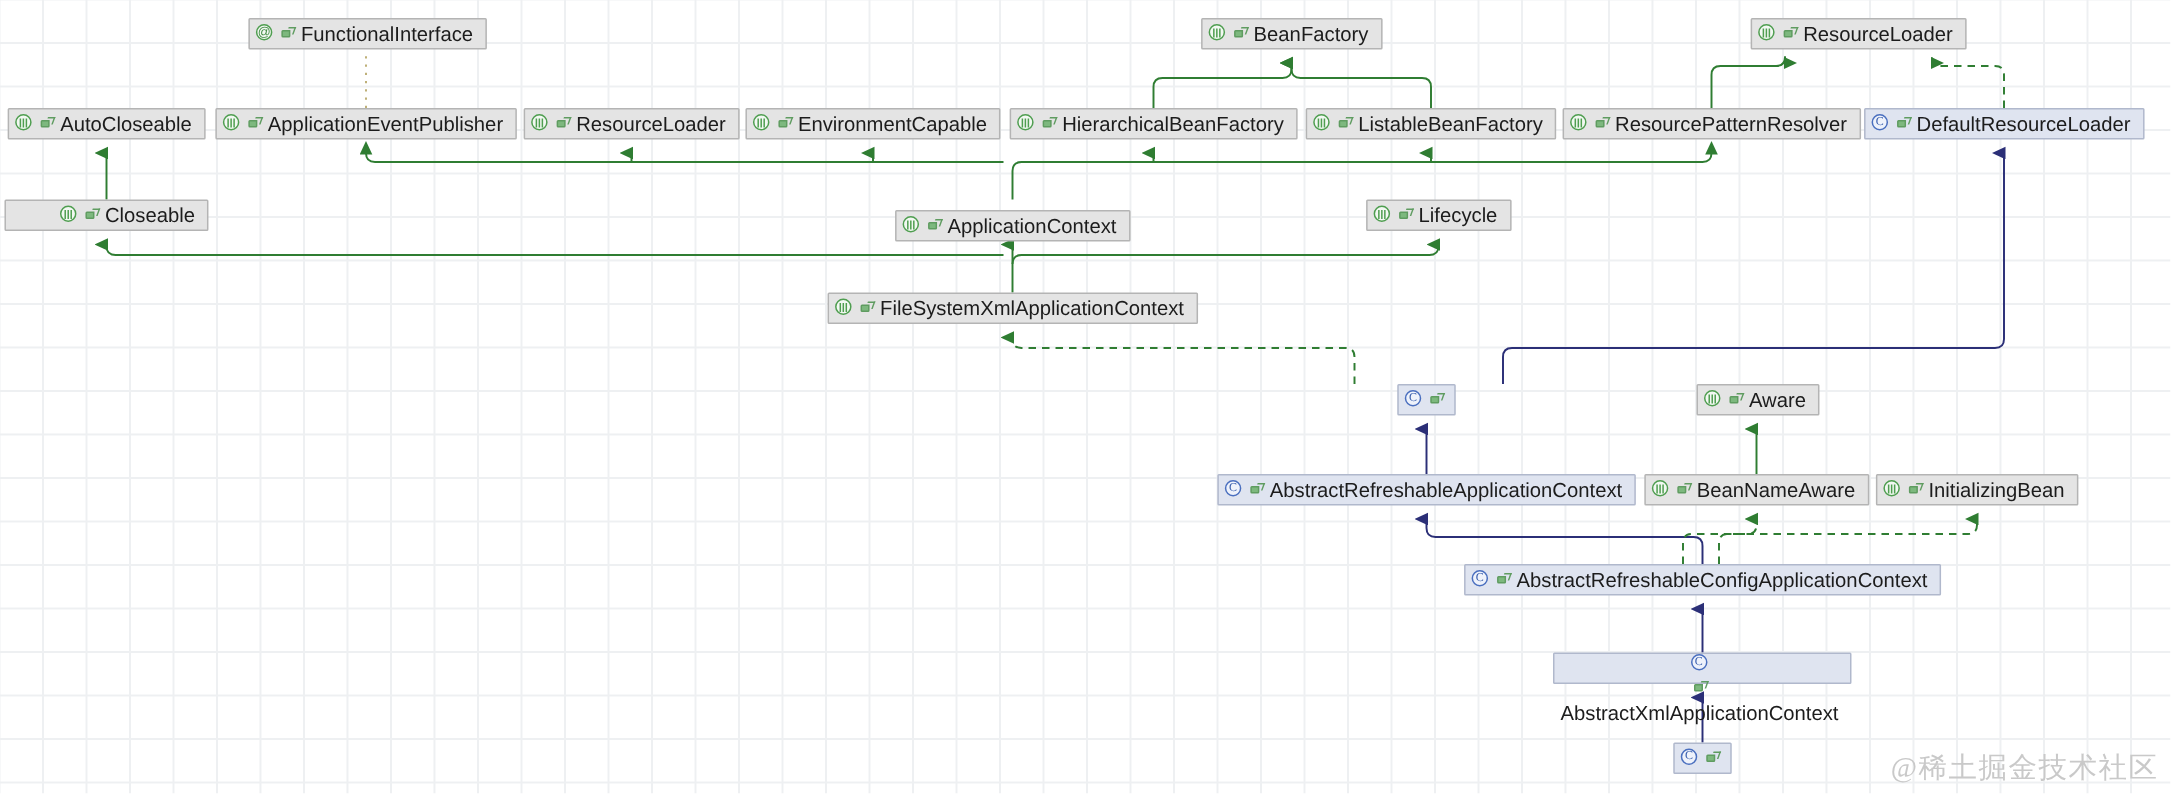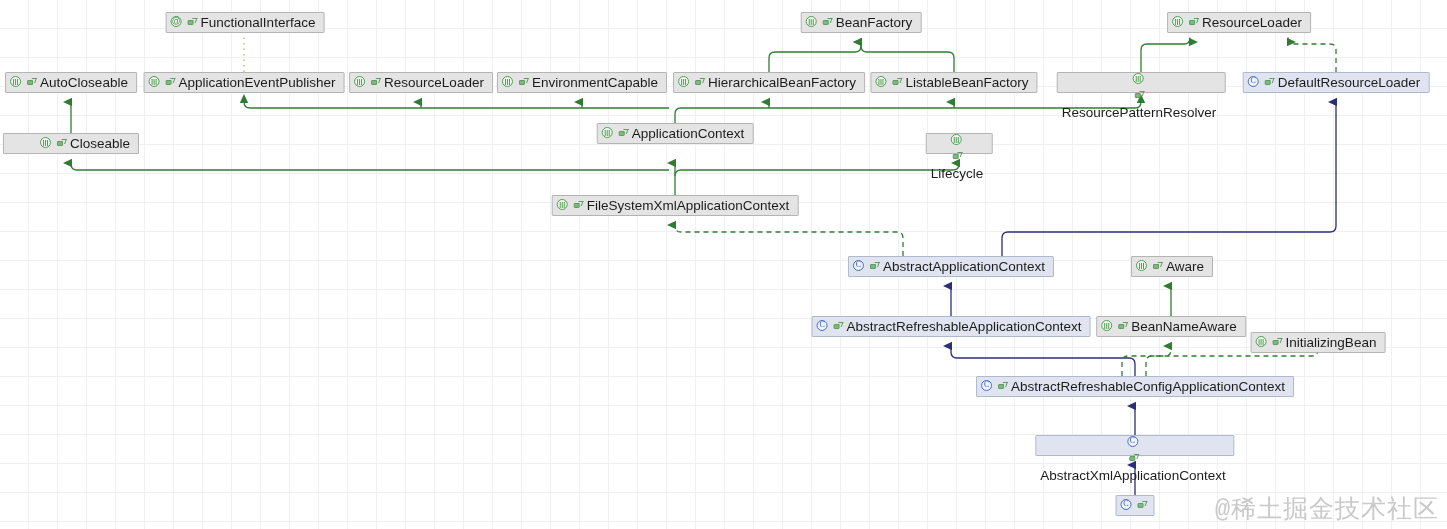--- a/index.html
+++ b/index.html
@@ -135,23 +135,23 @@
     transform:skewX(-20deg);
   }
   .lbl{
     display:inline-block;
     padding-right:1px;
   }
   .watermark{
     position:absolute;
     right:8px;
     bottom:4px;
-    font-size:25px;
+    font-size:19px;
     color:#c9c9c9;
-    font-family:Liberation Mono, monospace;
+    font-family:Liberation Serif, serif;
     letter-spacing:1px;
     user-select:none;
   }
 </style>
 </head>
 <body>
 
 <div id="canvas">
 
   <svg id="edges" viewBox="0 0 1447 529" width="1447" height="529" xmlns="http://www.w3.org/2000/svg">
@@ -245,71 +245,70 @@
       <div class="node" style="left: 769px; top: 72px;">
         <span class="ic iface"></span>
         <span class="vis"></span>
         <span class="lbl">HierarchicalBeanFactory</span>
       </div>
       <div class="node" style="left: 954px; top: 72px;">
         <span class="ic iface"></span>
         <span class="vis"></span>
         <span class="lbl">ListableBeanFactory</span>
       </div>
-      <div class="node" style="left: 1141px; top: 72px; flex-direction: column;">
+      <div class="node" style="left: 1141px; top: 72px;">
         <span class="ic iface"></span>
         <span class="vis"></span>
         <span class="lbl">ResourcePatternResolver</span>
       </div>
       <div class="node cls" style="left: 1336px; top: 72px;">
         <span class="ic klass"></span>
         <span class="vis"></span>
         <span class="lbl">DefaultResourceLoader</span>
       </div>
       <div class="node" style="left: 71px; top: 133px; padding-left: 36px;">
         <span class="ic iface"></span>
         <span class="vis"></span>
         <span class="lbl">Closeable</span>
       </div>
-      <div class="node" style="left: 675px; top: 123px;">
+      <div class="node" style="left: 675px; top: 140px;">
         <span class="ic iface"></span>
         <span class="vis"></span>
         <span class="lbl">ApplicationContext</span>
       </div>
-      <div class="node" style="left: 959px; top: 133px; flex-direction: column;">
+      <div class="node" style="left: 959px; top: 133px;">
         <span class="ic iface"></span>
         <span class="vis"></span>
         <span class="lbl">Lifecycle</span>
       </div>
       <div class="node" style="left: 675px; top: 195px;">
         <span class="ic iface"></span>
         <span class="vis"></span>
         <span class="lbl">FileSystemXmlApplicationContext</span>
       </div>
       <div class="node cls" style="left: 951px; top: 256px;">
         <span class="ic klass"></span>
         <span class="vis"></span>
-        <span class="lbl">AbstractApplicationContext</span>
       </div>
       <div class="node" style="left: 1172px; top: 256px; justify-content: center;">
         <span class="ic iface"></span>
         <span class="vis"></span>
         <span class="lbl">Aware</span>
       </div>
       <div class="node cls" style="left: 951px; top: 316px;">
         <span class="ic klass"></span>
         <span class="vis"></span>
         <span class="lbl">AbstractRefreshableApplicationContext</span>
       </div>
       <div class="node" style="left: 1171px; top: 316px;">
         <span class="ic iface"></span>
         <span class="vis"></span>
         <span class="lbl">BeanNameAware</span>
       </div>
-      <div class="node" style="left: 1318px; top: 332px;">
+      <div class="node" style="left: 1318px; top: 316px;">
         <span class="ic iface"></span>
         <span class="vis"></span>
         <span class="lbl">InitializingBean</span>
       </div>
       <div class="node cls" style="left: 1135px; top: 376px;">
         <span class="ic klass"></span>
         <span class="vis"></span>
         <span class="lbl">AbstractRefreshableConfigApplicationContext</span>
       </div>
       <div class="node cls" style="left: 1135px; top: 435px; flex-direction: column;">

